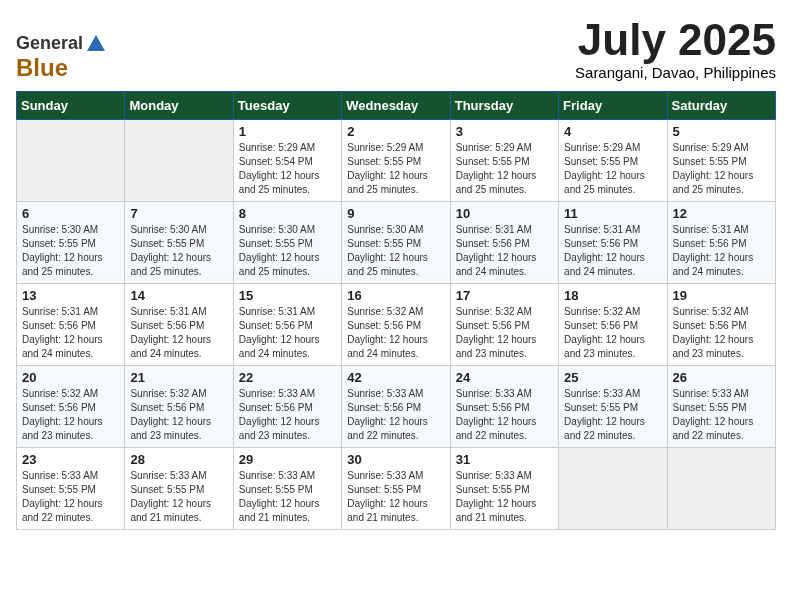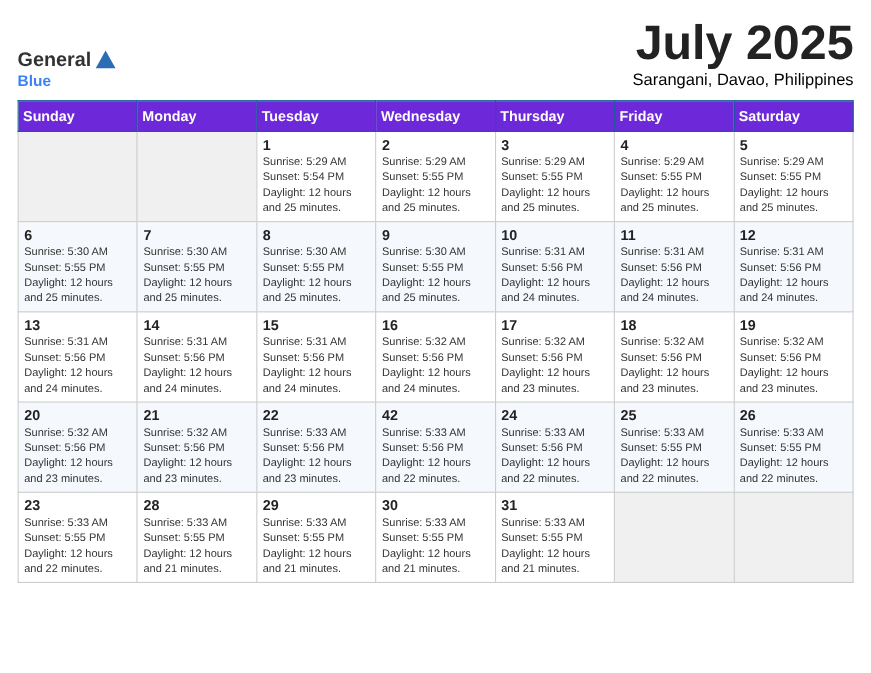--- a/index.html
+++ b/index.html
@@ -21,23 +21,23 @@
       flex-direction: column;
       align-items: flex-start;
     }
     .logo-general {
       font-size: 18px;
       font-weight: bold;
       color: #333;
       line-height: 1.1;
     }
     .logo-blue {
-      font-size: 14px;
-      font-weight: bold;
-      color: #3b82f6;
+      font-size: 24px;
+      font-weight: bold;
+      color: #a16207;
       line-height: 1.1;
     }
     .logo-line {
       display: flex;
       align-items: center;
       gap: 2px;
     }
     .title-area {
       text-align: right;
     }
@@ -50,21 +50,21 @@
     .location {
       font-size: 15px;
       color: #000000;
     }
     .calendar {
       width: 100%;
       border-collapse: collapse;
       border: 1px solid #ccc;
     }
     .calendar th {
-      background: #6d28d9;
+      background: #14532d;
       color: #fff;
       font-size: 13px;
       font-weight: bold;
       padding: 6px 4px;
       text-align: left;
       border: 1px solid #1a5a9a;
     }
     .calendar td {
       border: 1px solid #ccc;
       vertical-align: top;

